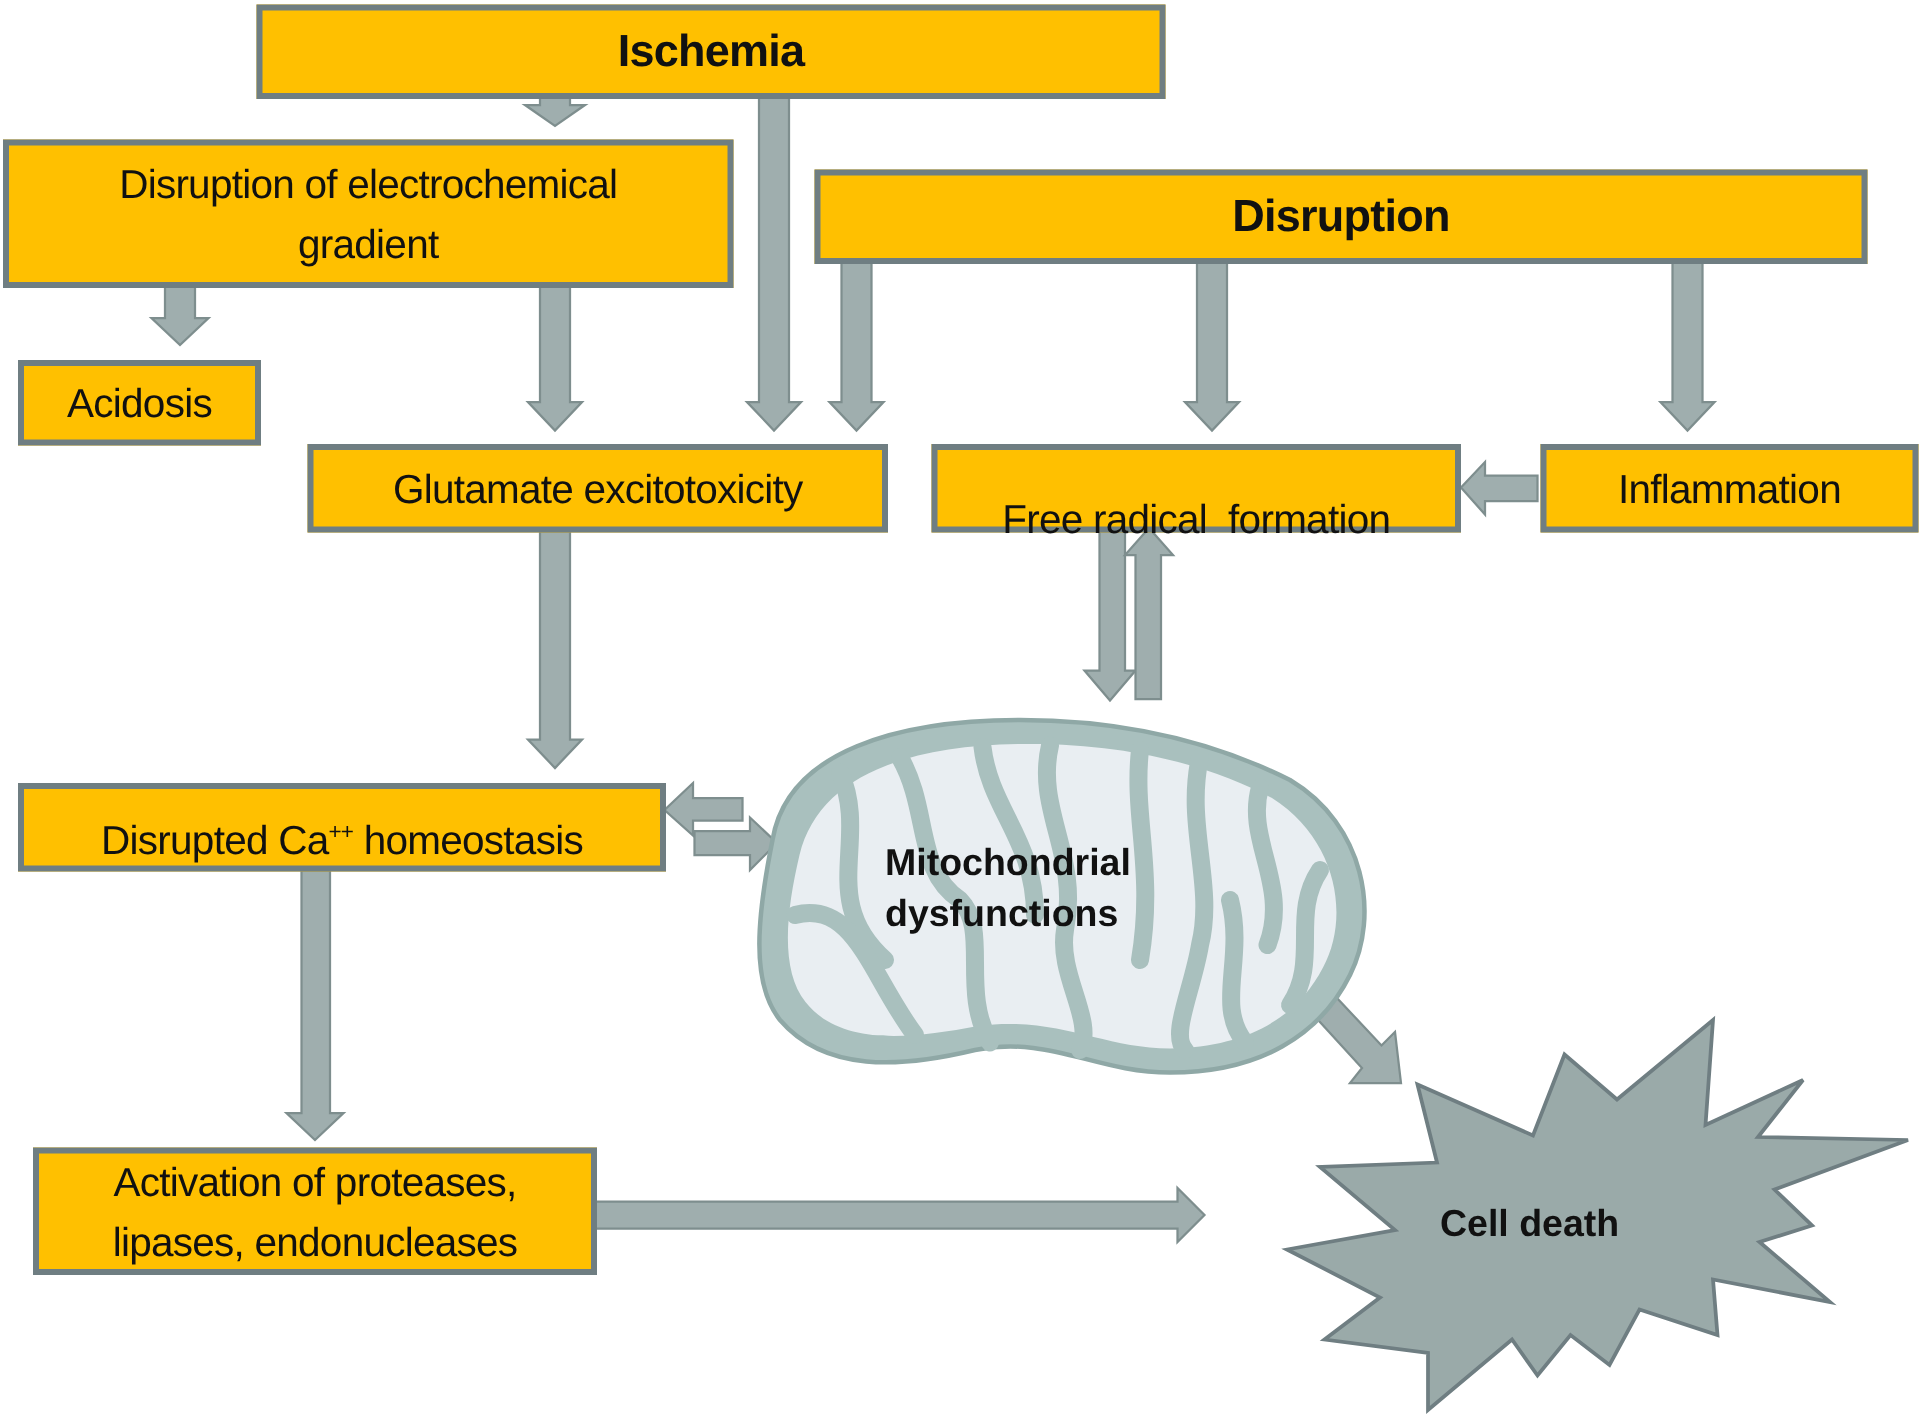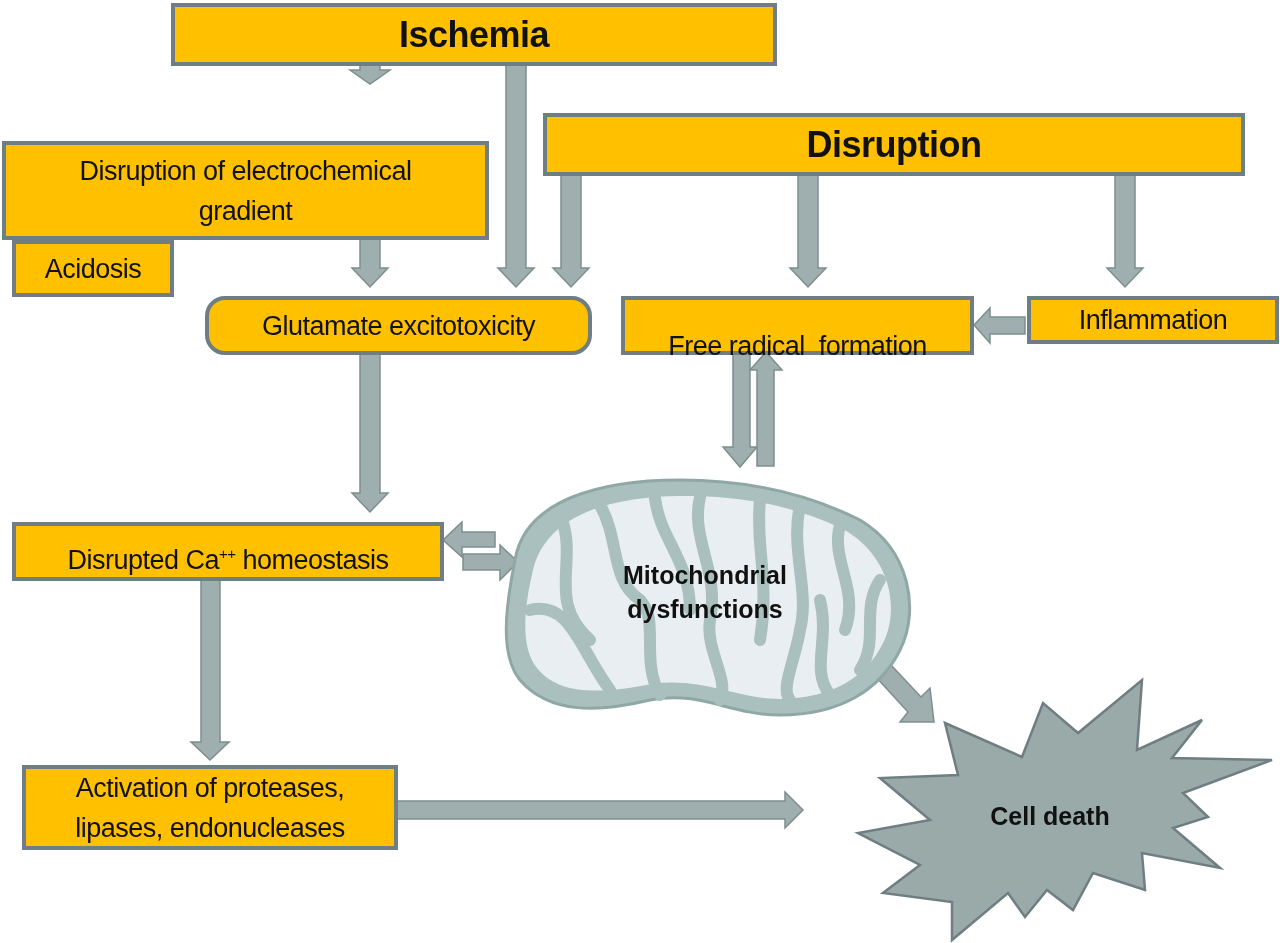--- a/index.html
+++ b/index.html
@@ -4,22 +4,22 @@
 <style>
   html, body { margin:0; padding:0; background:#ffffff; }
   body { width:1280px; height:943px; position:relative; overflow:hidden;
          font-family:"Liberation Sans", sans-serif; }
   svg.arrows { position:absolute; left:0; top:0; width:1280px; height:943px; }
   .box { position:absolute; box-sizing:border-box; background:#FFC000;
          border:4px solid #6F7E82; display:flex; align-items:center;
          justify-content:center; text-align:center; color:#111;
          font-family:"Liberation Sans", sans-serif; font-size:27px; line-height:40px;
          letter-spacing:-0.5px; }
-  .box.bold { font-weight:bold; font-size:36px; }
-  .label { position:absolute; text-align:center; font-weight:bold; color:#111;
+  .box.bold { font-weight:bold; font-size:30px; }
+  .label { position:absolute; font-weight:bold; color:#111;
            font-family:"Liberation Sans", sans-serif; font-size:25px; line-height:34px; }
   sup { font-size:15px; line-height:0; }
 </style>
 </head>
 <body>
 
 <svg class="arrows" viewBox="0 0 1280 943">
   <g fill="#9FAEAE" stroke="#7E8E8E" stroke-width="1.5">
 
     <polygon points="360,65 380,65 380,70 390,70 370,84 350,70 360,70"></polygon>
@@ -72,41 +72,41 @@
     </g>
   </g>
 
   <polygon points="945,723 1022,757 1043,703 1078,733 1142,680 1137,750 1202,720 1172,758 1272,760 1183,793 1208,817 1173,828 1220,868 1142,853 1145,890 1093,873 1073,910 1047,890 1025,917 1008,893 952,940 952,902 883,893 920,865 858,833 930,820 880,778 958,775" fill="#9AAAA9" stroke="#6F7E82" stroke-width="2.5" stroke-linejoin="miter"></polygon>
 </svg>
 
 <div class="box bold" style="left:171px;top:3px;width:606px;height:63px;">
   <span>Ischemia</span>
 </div>
 
-<div class="box" style="left:2px;top:93px;width:487px;height:99px;padding:0 30px;margin-top:48px;">
+<div class="box" style="left:2px;top:93px;width:487px;height:99px;padding:0 30px;">
   <span>Disruption of electrochemical gradient</span>
 </div>
 
 <div class="box bold" style="left:543px;top:113px;width:702px;height:63px;">
   <span>Disruption</span>
 </div>
 
 <div class="box" style="left:12px;top:240px;width:162px;height:57px;justify-content:center;">
   <span>Acidosis</span>
 </div>
 
-<div class="box" style="left:205px;top:296px;width:387px;height:59px;border-radius:20px;">
+<div class="box" style="left:205px;top:296px;width:387px;height:59px;">
   <span style="white-space:pre;">Glutamate excitotoxicity</span>
 </div>
 
 <div class="box" style="left:621px;top:296px;width:353px;height:59px;">
   <span style="white-space:pre;margin-top:40px;">Free radical  formation</span>
 </div>
 
-<div class="box" style="left:1027px;top:296px;width:252px;height:48px;align-items:center;">
+<div class="box" style="left:1027px;top:296px;width:252px;height:59px;align-items:center;">
   <span>Inflammation</span>
 </div>
 
 <div class="box" style="left:12px;top:522px;width:432px;height:59px;">
   <span style="white-space:pre;margin-top:17px;"><span>Disrupted Ca</span><sup>++</sup><span> homeostasis</span></span>
 </div>
 
 <div class="box" style="left:22px;top:765px;width:376px;height:85px;padding:0 20px;">
   <span>Activation of proteases, lipases, endonucleases</span>
 </div>

